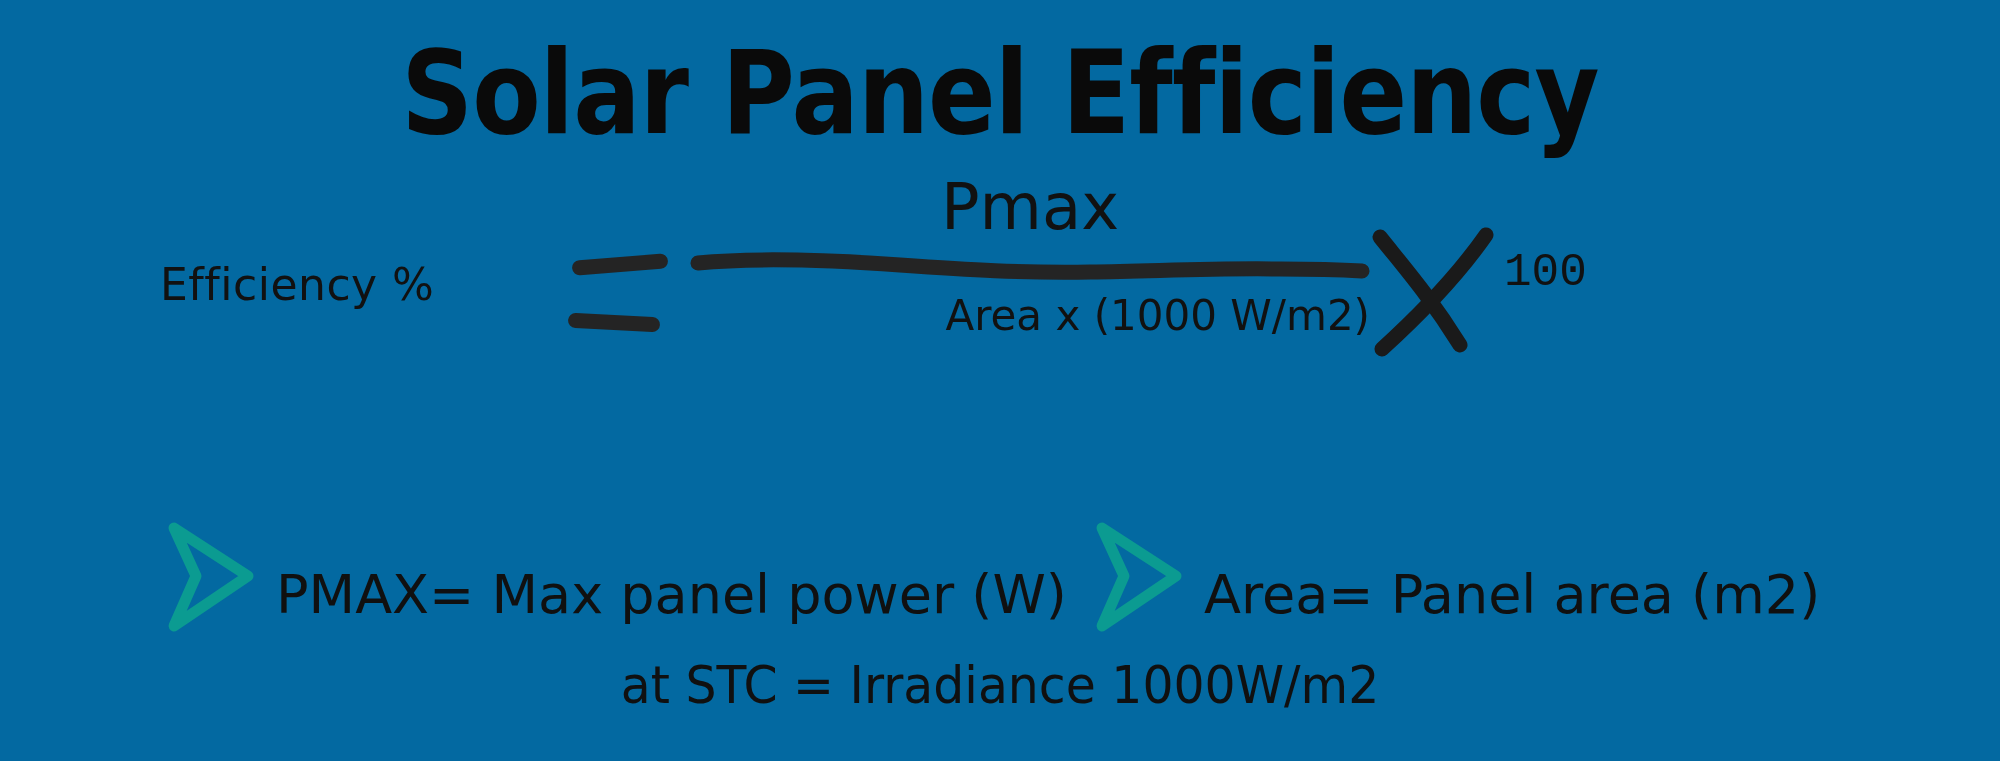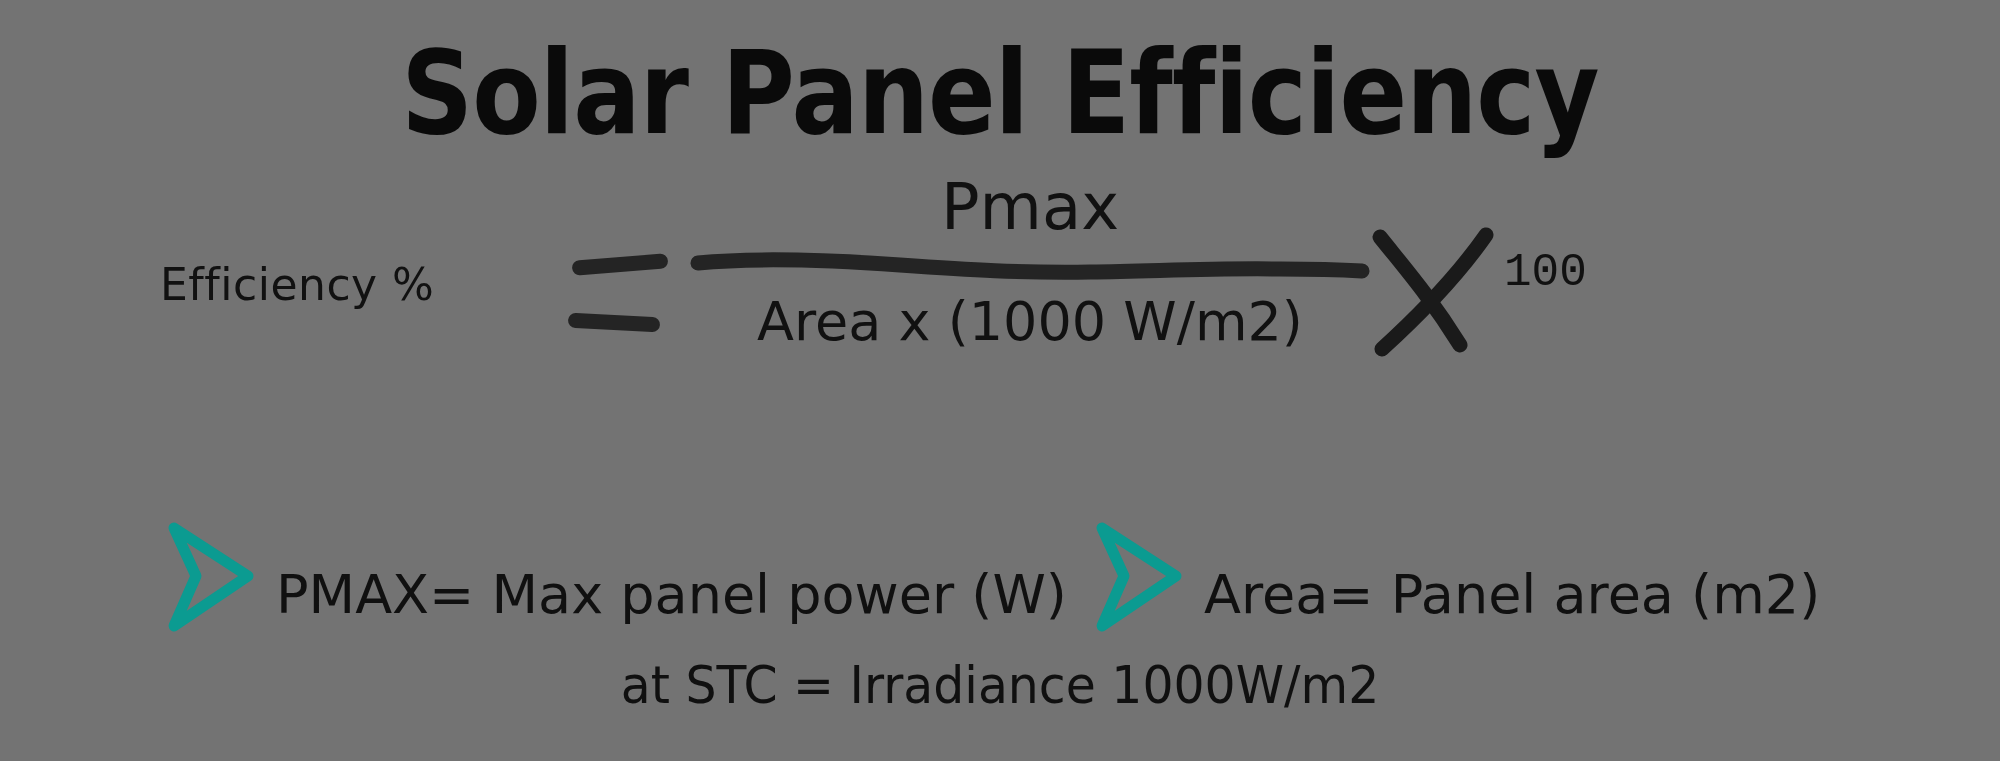--- a/index.html
+++ b/index.html
@@ -12,21 +12,21 @@
     height: 761px;
     overflow: hidden;
     font-family: "DejaVu Sans", sans-serif;
     color: #0d0d0d;
   }
 
   .canvas {
     position: relative;
     width: 2000px;
     height: 761px;
-    background: #737373;
+    background: #0369a1;
   }
 
   
   .title {
     position: absolute;
     top: 28px;
     left: 0;
     width: 2000px;
     text-align: center;
     font-family: "DejaVu Sans", sans-serif;
@@ -105,24 +105,25 @@
     padding-bottom: 10px;
     white-space: nowrap;
   }
   .frac-bar {
     width: 680px;
     height: 34px;
     display: block;
     margin: 2px 0 2px 0;
   }
   .denominator {
-    font-size: 54px;
+    font-size: 42px;
     line-height: 1;
     padding-top: 8px;
     white-space: nowrap;
+    text-align: right;
   }
 
   
   .multiply-x {
     position: absolute;
     left: 1368px;
     top: 52px;
     width: 130px;
     height: 130px;
   }

